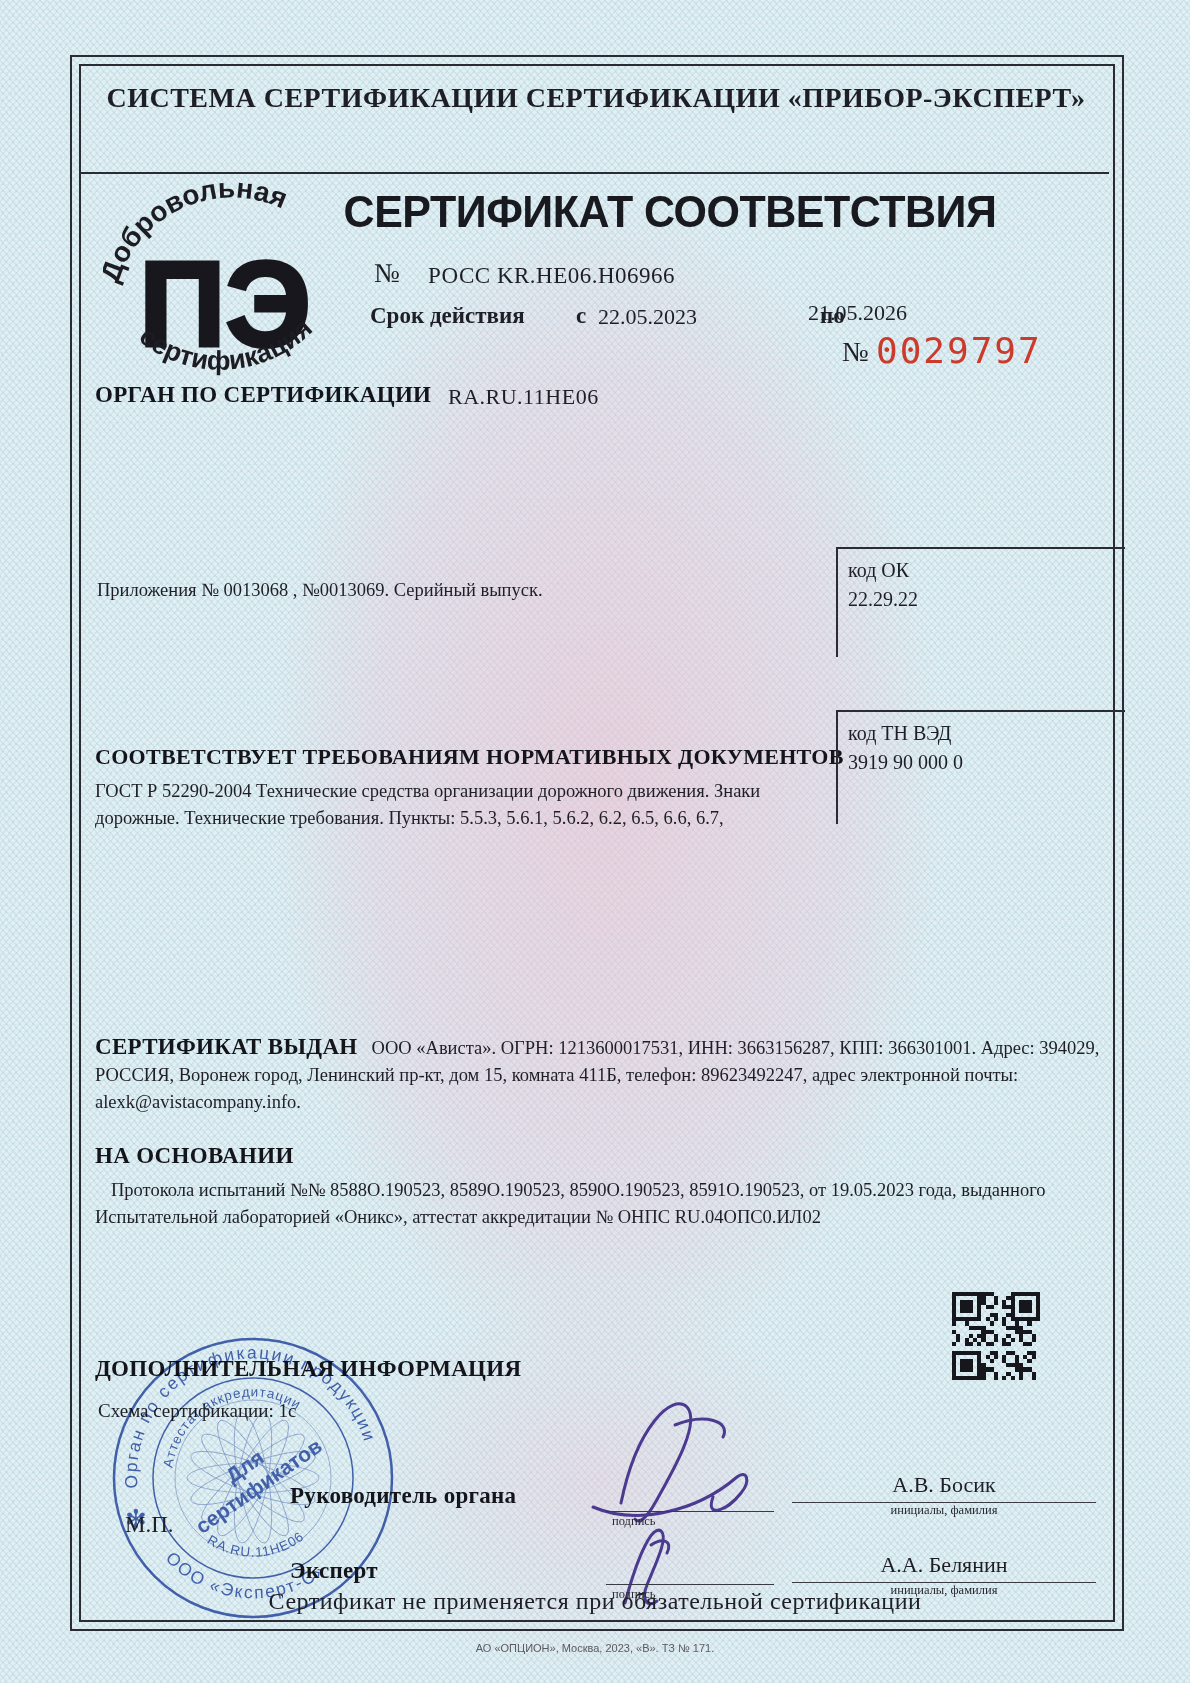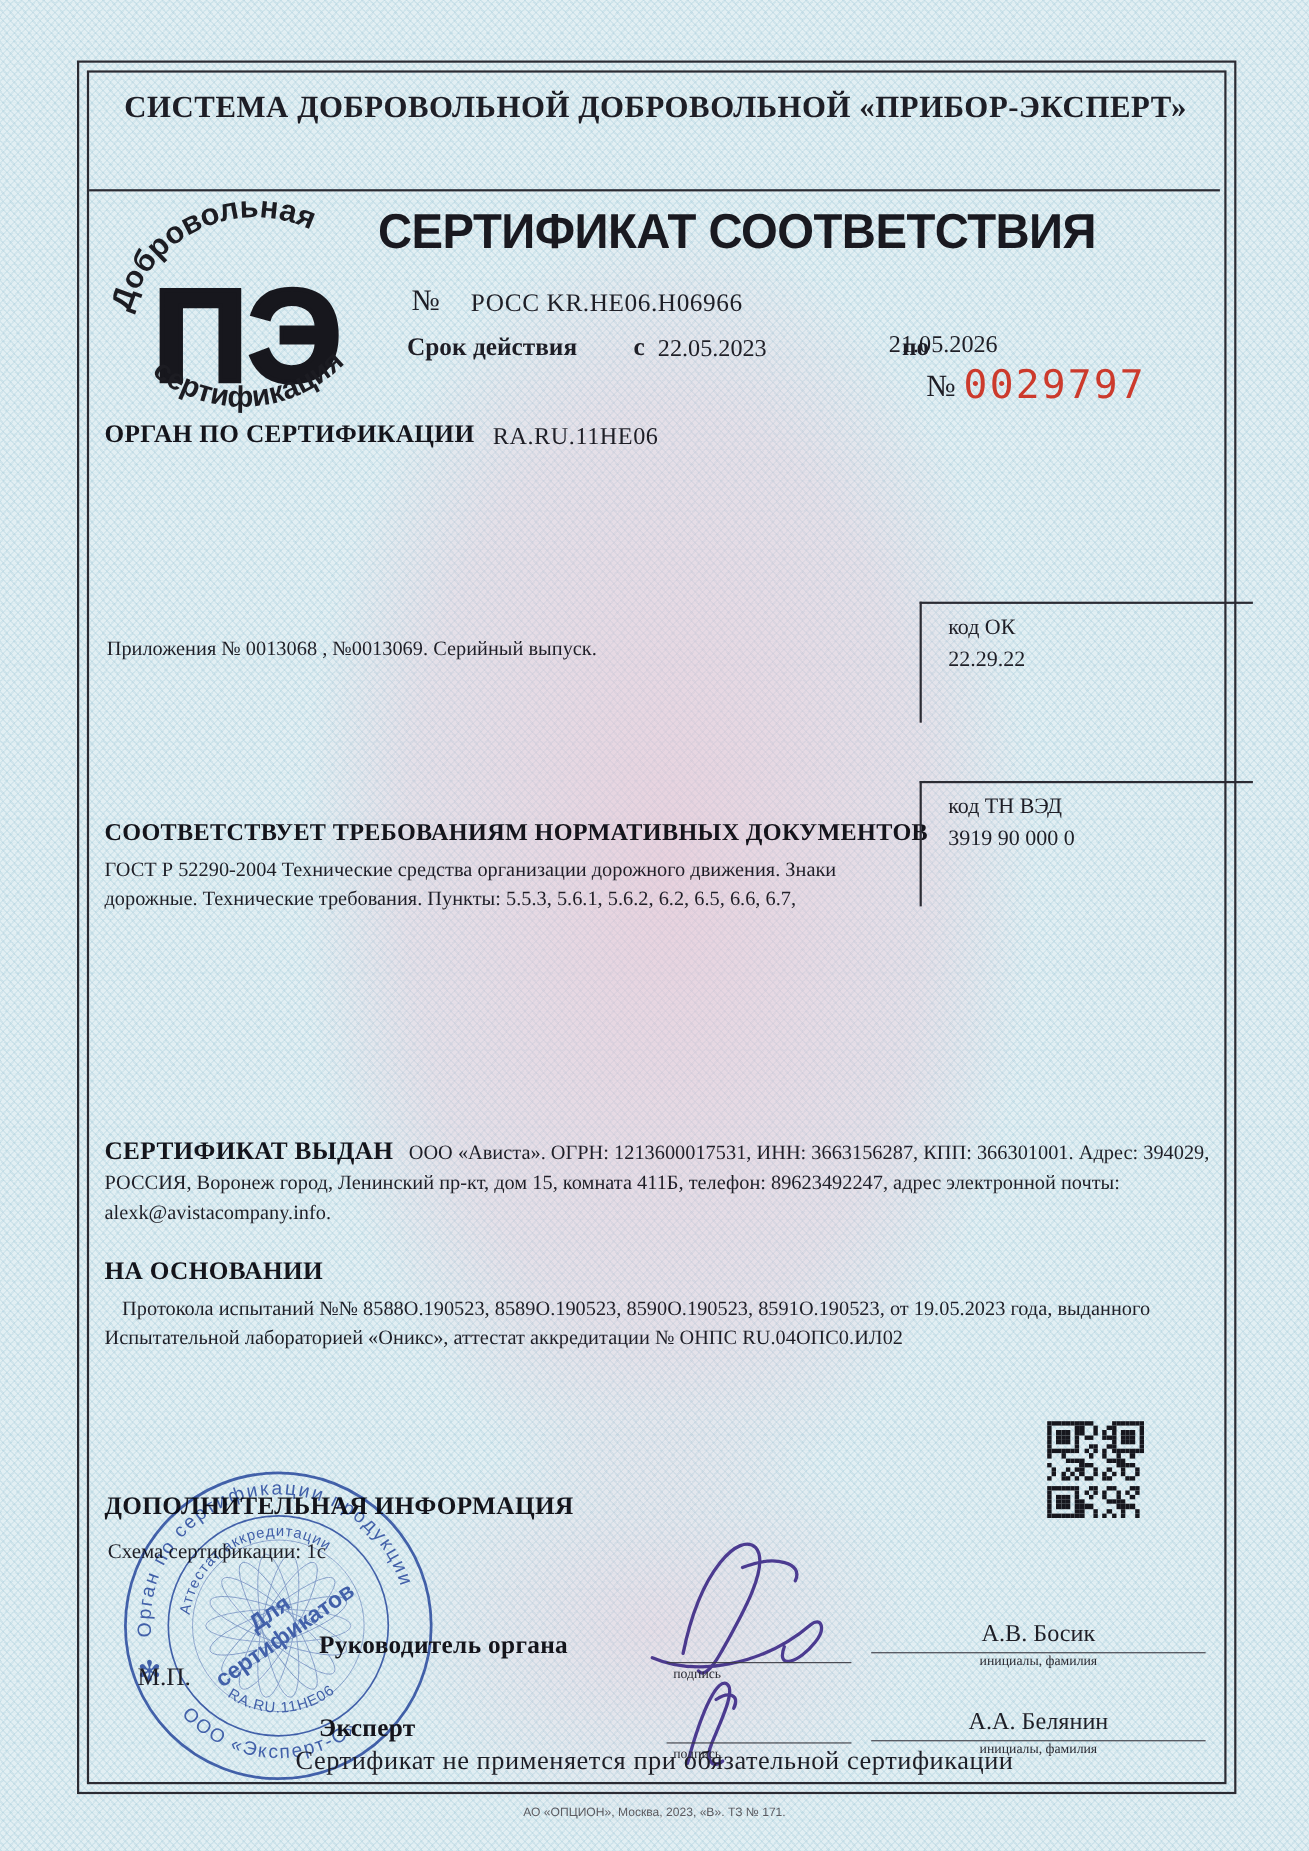--- a/index.html
+++ b/index.html
@@ -34,21 +34,21 @@
   .serial-label{left:842px;top:336px;font-size:28px;}
   .serial-value{left:876px;top:330px;font-family:"DejaVu Sans Mono", monospace;
                 font-size:36px;color:#cc3a2c;letter-spacing:2px;}
   .sec-head{font-weight:bold;font-size:23px;letter-spacing:0.3px;color:#14141b;}
   .body-text{font-size:18.5px;line-height:27px;}
   .organ-head{left:95px;top:382px;}
   .organ-code{left:448px;top:384px;font-size:22px;letter-spacing:0.5px;}
   .organ-body{left:95px;top:418px;width:1005px;}
   .product-row{left:95px;top:545px;width:740px;display:flex;align-items:baseline;gap:16px;}
   .product-line2{left:97px;top:577px;width:760px;}
-  .code-box{border-left:2px solid #2b2b33;border-top:2px solid #2b2b33;padding:10px 0 0 24px;}
+  .code-box{border-left:2px solid #2b2b33;border-top:2px solid #2b2b33;padding:10px 0 0 10px;}
   .code-ok{left:836px;top:547px;width:277px;height:98px;}
   .code-box .cb-label{font-size:20px;}
   .code-box .cb-value{font-size:20px;margin-top:6px;}
   .comp-head{left:95px;top:744px;font-size:22px;}
   .comp-body{left:95px;top:778px;width:740px;}
   .code-tn{left:836px;top:710px;width:277px;height:102px;}
   .manu-para{left:95px;top:928px;width:1008px;}
   .issued-para{left:95px;top:1033px;width:1010px;}
   .inline-head{font-weight:bold;font-size:23px;letter-spacing:0.3px;color:#14141b;margin-right:14px;}
   .basis-head{left:95px;top:1143px;}
@@ -80,21 +80,21 @@
               font-family:"Liberation Sans", sans-serif;font-size:11px;color:#5a5a60;}
 </style>
 </head>
 <body>
 
 <div class="page">
 
   <div class="abs frame-outer"></div>
   <div class="abs frame-inner"></div>
 
-  <div class="abs hdr1">СИСТЕМА ДОБРОВОЛЬНОЙ ДОБРОВОЛЬНОЙ «ПРИБОР-ЭКСПЕРТ»</div>
+  <div class="abs hdr1">СИСТЕМА СЕРТИФИКАЦИИ СЕРТИФИКАЦИИ «ПРИБОР-ЭКСПЕРТ»</div>
   <div class="abs hdr-sep"></div>
 
   <svg class="abs logo-svg" viewBox="0 0 245 215">
     <defs>
       <path id="arcTop" d="M 14,112 A 118,118 0 0 1 214,58"></path>
       <path id="arcBot" d="M 30,160 A 130,130 0 0 0 228,132"></path>
     </defs>
     <text font-family="Liberation Sans, sans-serif" font-size="28" font-weight="bold" fill="#1c1c22">
       <textPath href="#arcTop" startOffset="4">Добровольная</textPath>
     </text>

